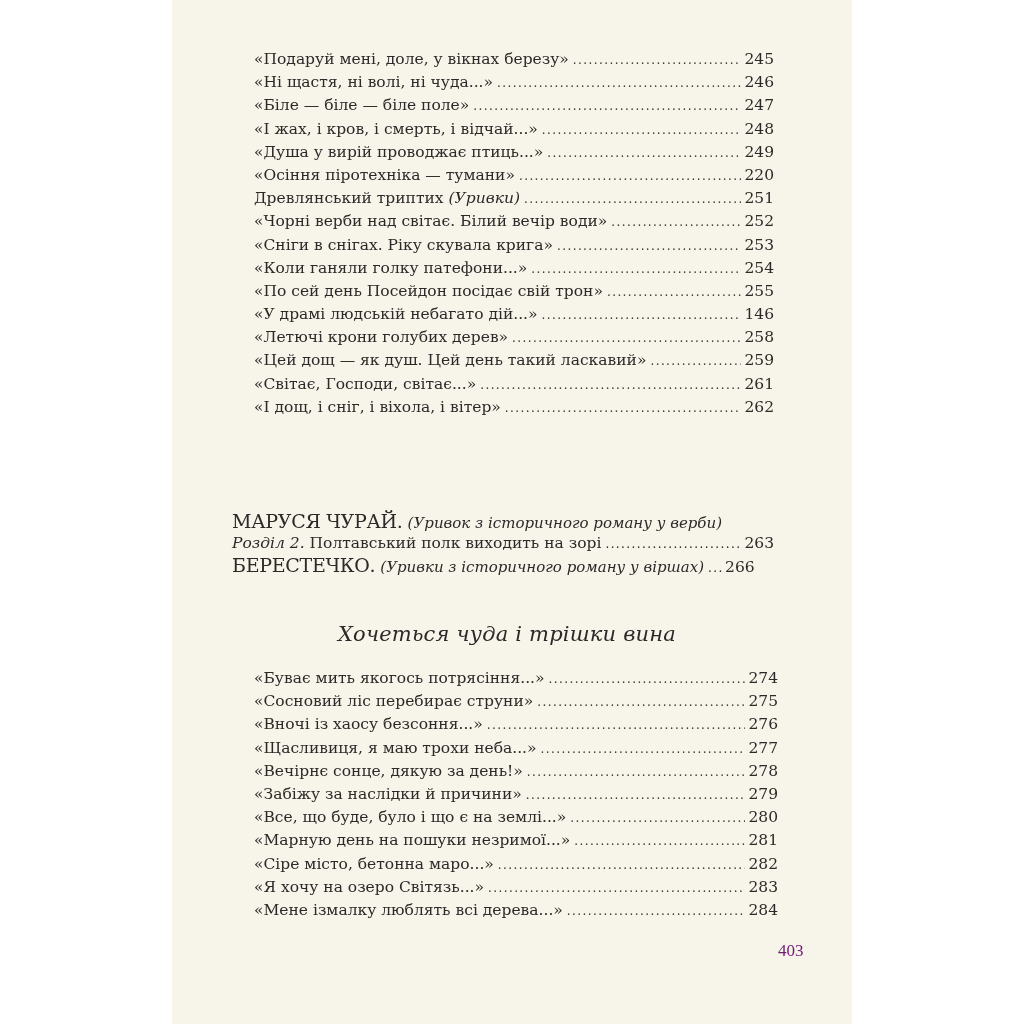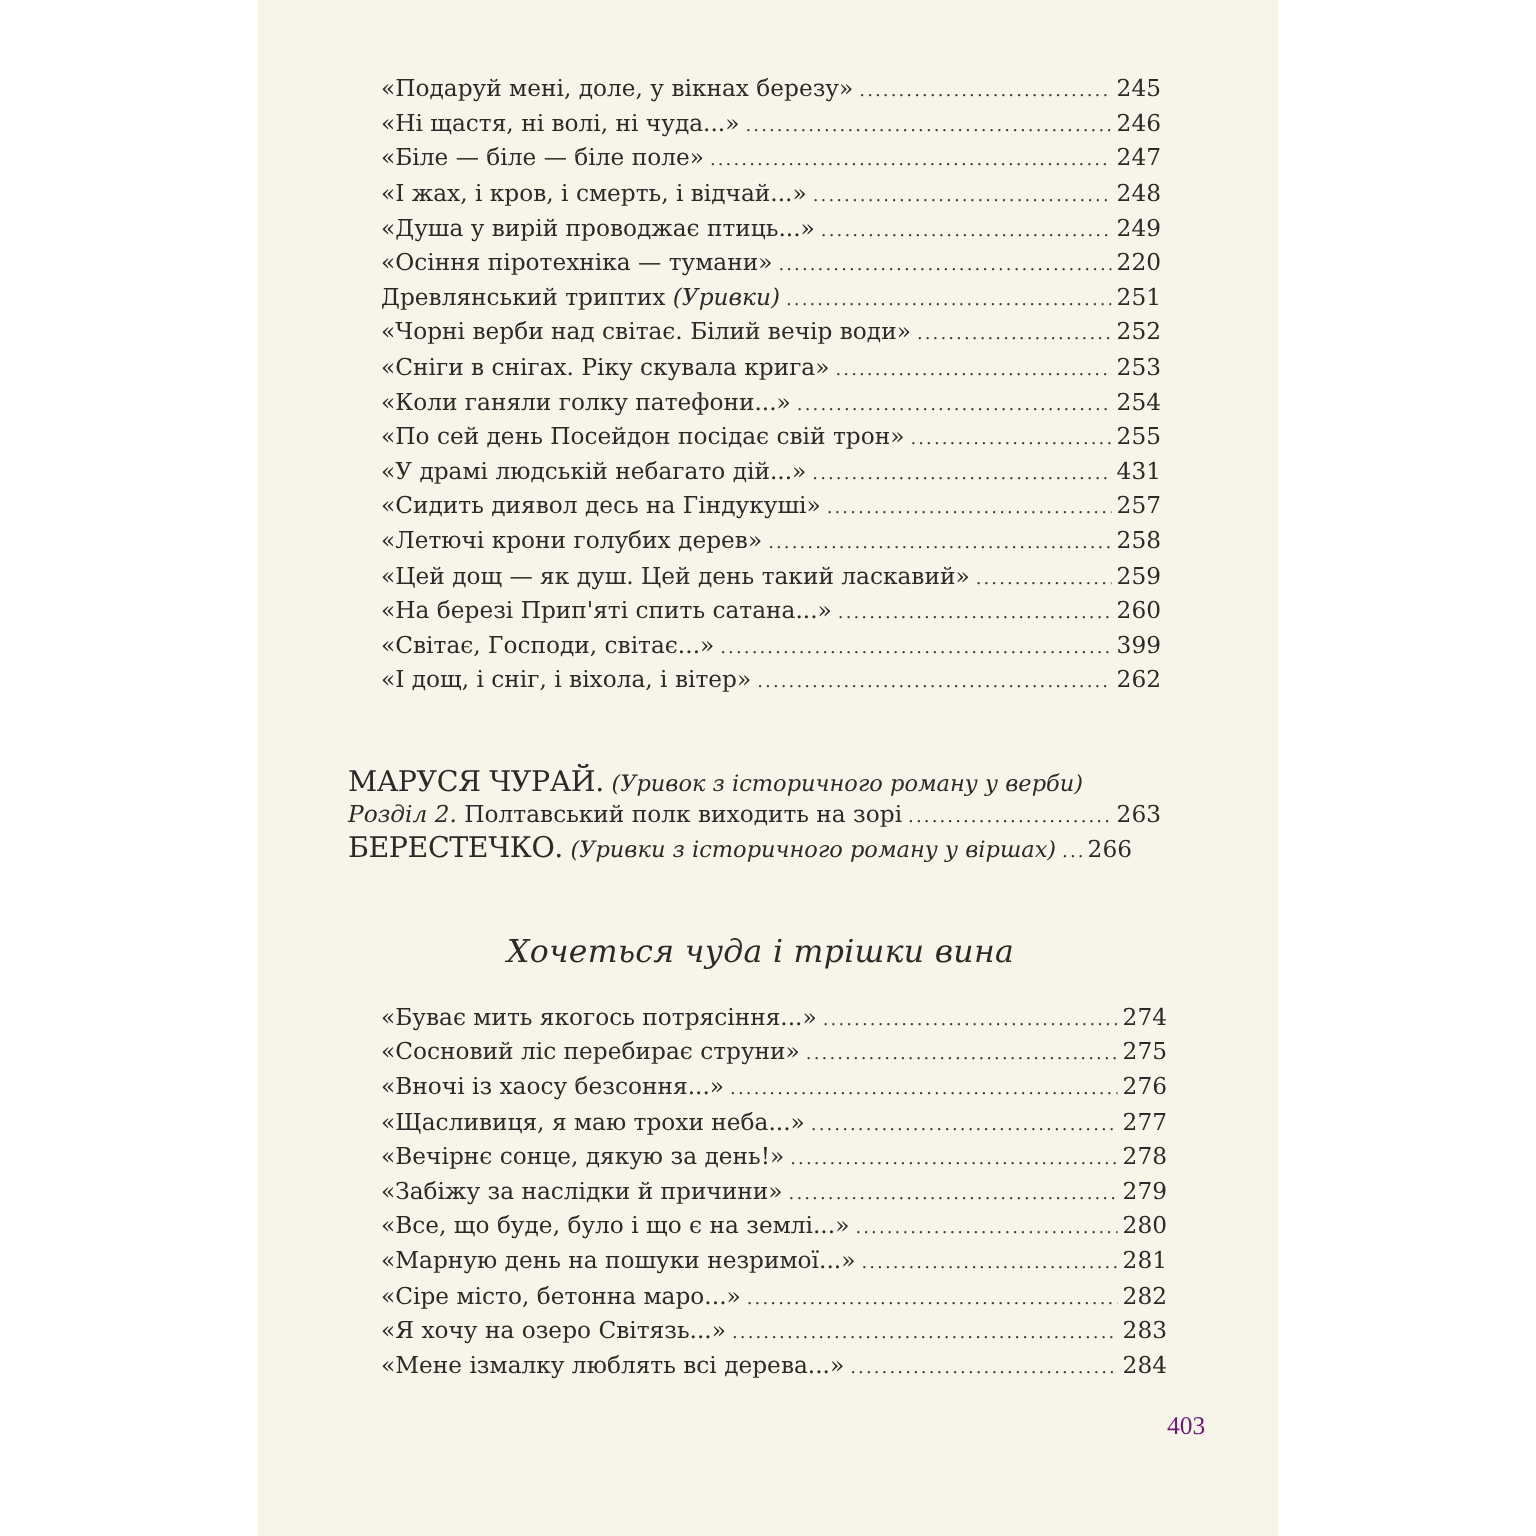--- a/index.html
+++ b/index.html
@@ -173,46 +173,36 @@
     <span class="page-num">254</span>
   </div>
   <div class="entry">
     <span class="title">«По сей день Посейдон посідає свій трон»</span>
     <span class="leader"></span>
     <span class="page-num">255</span>
   </div>
   <div class="entry">
     <span class="title">«У драмі людській небагато дій...»</span>
     <span class="leader"></span>
-    <span class="page-num">431</span>
-  </div>
-  <div class="entry">
-    <span class="title">«Сидить диявол десь на Гіндукуші»</span>
-    <span class="leader"></span>
-    <span class="page-num">257</span>
+    <span class="page-num">146</span>
   </div>
   <div class="entry">
     <span class="title">«Летючі крони голубих дерев»</span>
     <span class="leader"></span>
     <span class="page-num">258</span>
   </div>
   <div class="entry">
     <span class="title">«Цей дощ — як душ. Цей день такий ласкавий»</span>
     <span class="leader"></span>
     <span class="page-num">259</span>
   </div>
   <div class="entry">
-    <span class="title">«На березі Прип'яті спить сатана...»</span>
-    <span class="leader"></span>
-    <span class="page-num">260</span>
-  </div>
-  <div class="entry">
     <span class="title">«Світає, Господи, світає...»</span>
     <span class="leader"></span>
-    <span class="page-num">399</span>
+    <span class="page-num">261</span>
   </div>
   <div class="entry">
     <span class="title">«І дощ, і сніг, і віхола, і вітер»</span>
     <span class="leader"></span>
     <span class="page-num">262</span>
   </div>
 </div>
 
 <div class="toc" style="top:510px;">
   <div class="big-entry">

